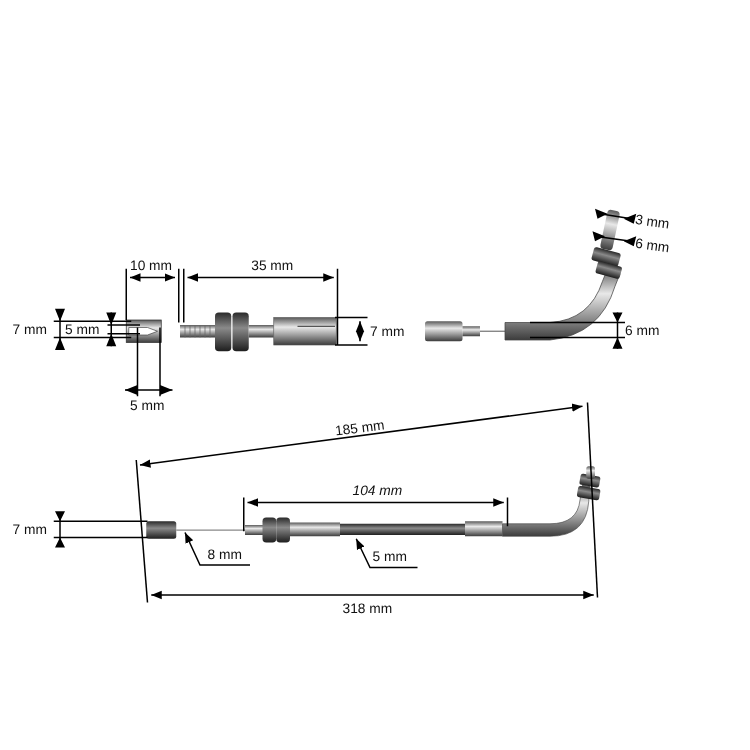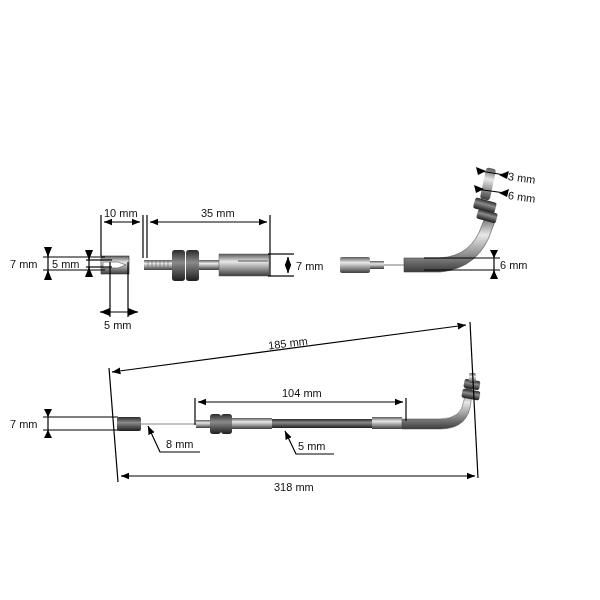--- a/index.html
+++ b/index.html
@@ -138,17 +138,17 @@
 <div class="lbl" style="left:10px;top:258px;">7 mm</div>
 <div class="lbl" style="left:52px;top:258px;">5 mm</div>
 <div class="lbl" style="left:104px;top:319px;">5 mm</div>
 <div class="lbl" style="left:296px;top:260px;">7 mm</div>
 
 <div class="lbl" style="left:508px;top:172px;transform:rotate(8deg);">3 mm</div>
 <div class="lbl" style="left:508px;top:191px;transform:rotate(8deg);">6 mm</div>
 <div class="lbl" style="left:500px;top:259px;">6 mm</div>
 
 <div class="lbl" style="left:268px;top:337px;transform:rotate(-7deg);">185 mm</div>
-<div class="lbl" style="left:282px;top:387px;">104 mm</div>
+<div class="lbl" style="left:282px;top:387px;font-style:italic;">104 mm</div>
 <div class="lbl" style="left:10px;top:418px;">7 mm</div>
 <div class="lbl" style="left:166px;top:438px;">8 mm</div>
 <div class="lbl" style="left:298px;top:440px;">5 mm</div>
 <div class="lbl" style="left:274px;top:481px;">318 mm</div>
 
 </body></html>

